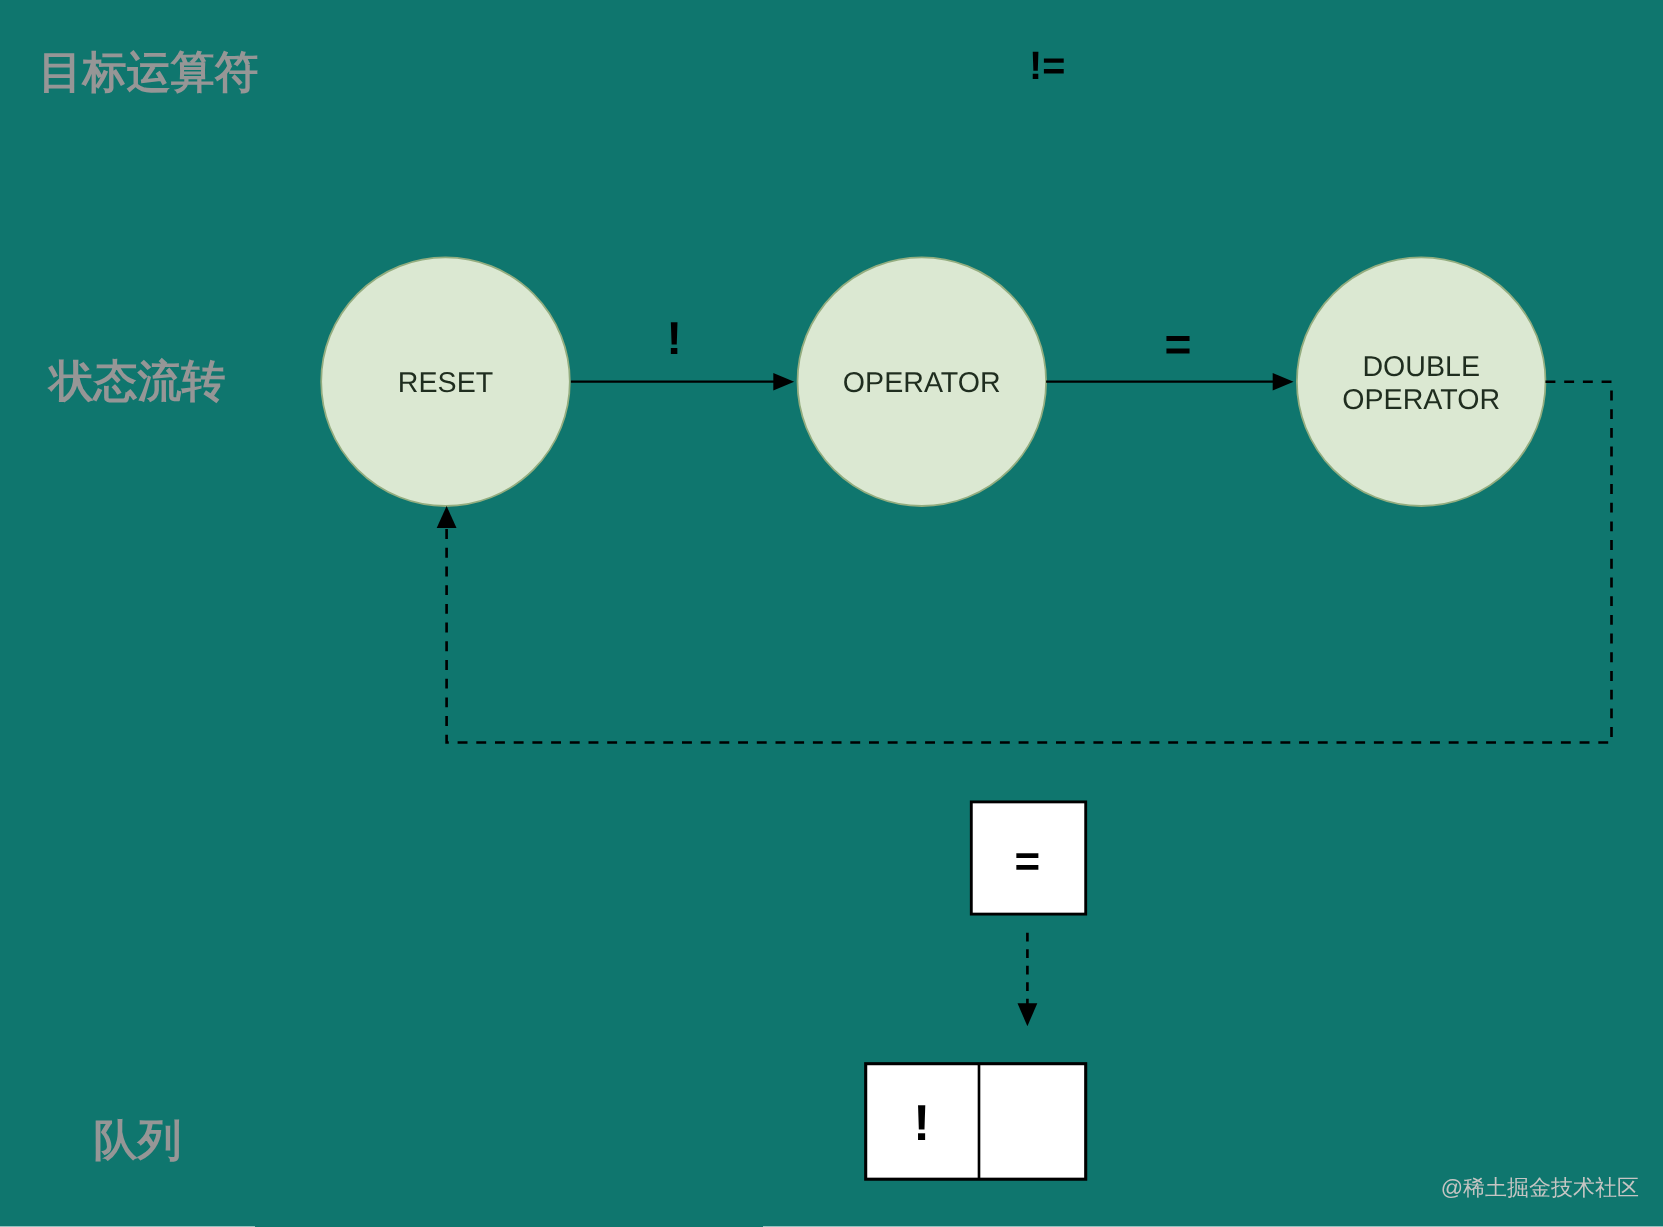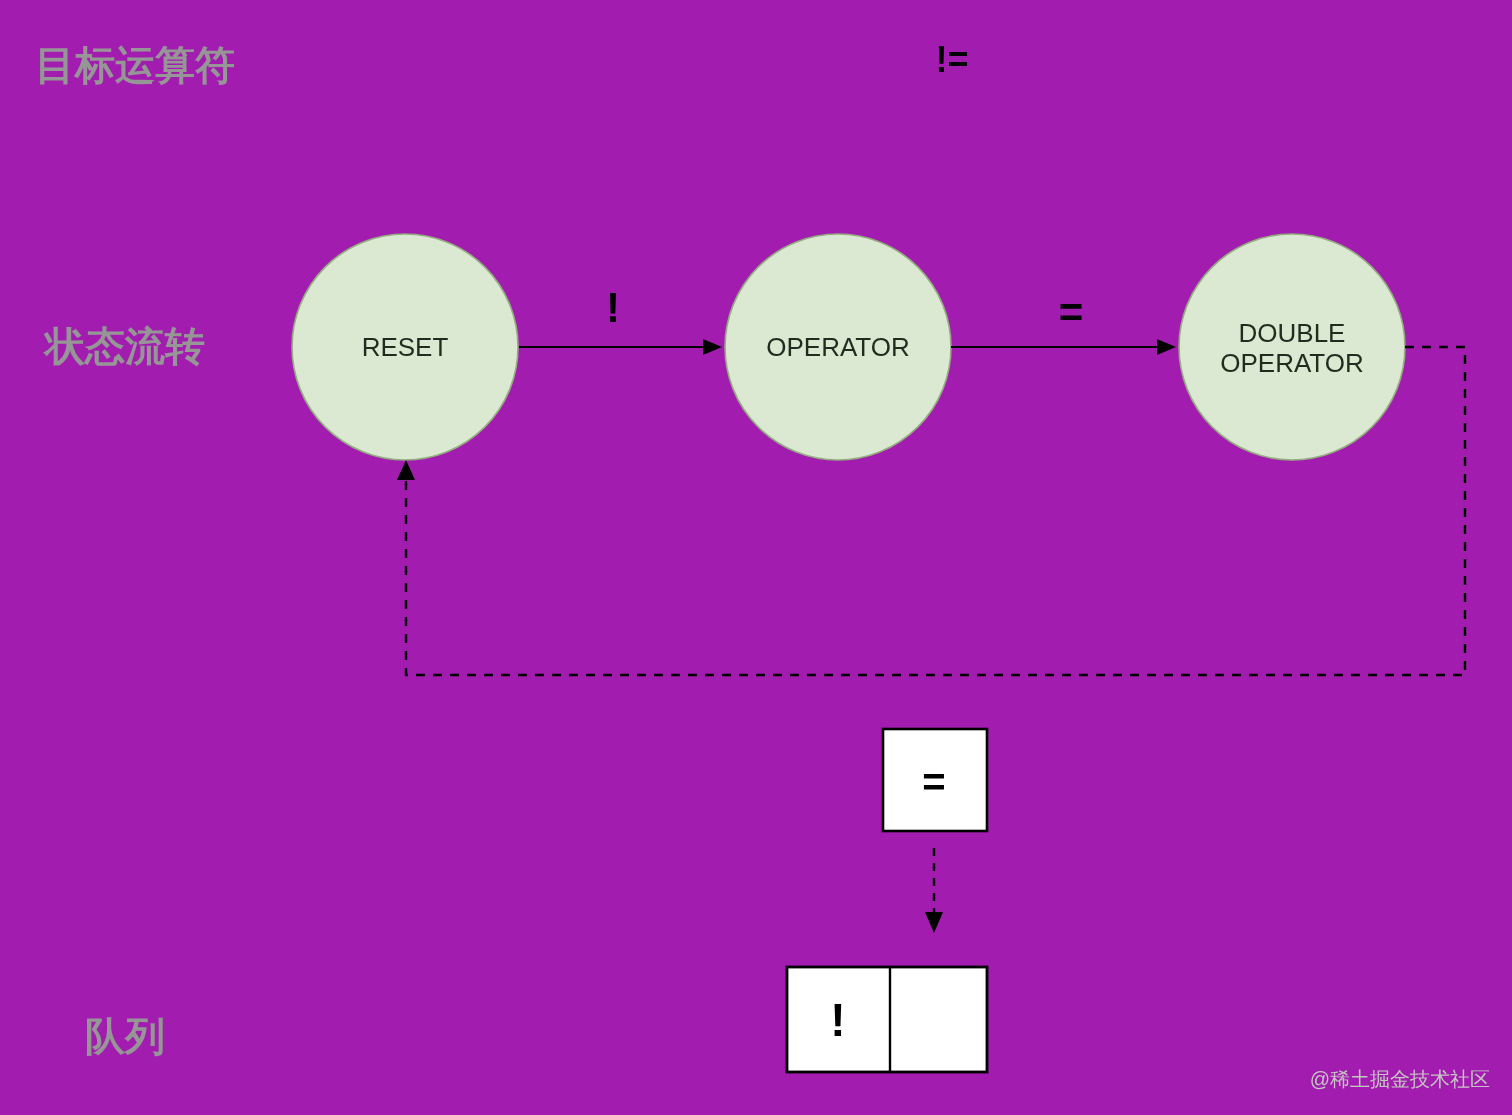--- a/index.html
+++ b/index.html
@@ -5,21 +5,21 @@
   html, body {
     margin: 0;
     padding: 0;
     background: #ffffff;
     font-family: "Liberation Sans", sans-serif;
   }
   .canvas {
     position: relative;
     width: 1512px;
     height: 1115px;
-    background: #a21caf;
+    background: #0f766e;
     overflow: hidden;
   }
   svg { display: block; }
   text { font-family: "Liberation Sans", sans-serif; }
   .section-label {
     fill: #969696;
     font-size: 40px;
     font-weight: 700;
   }
   .state-label {

